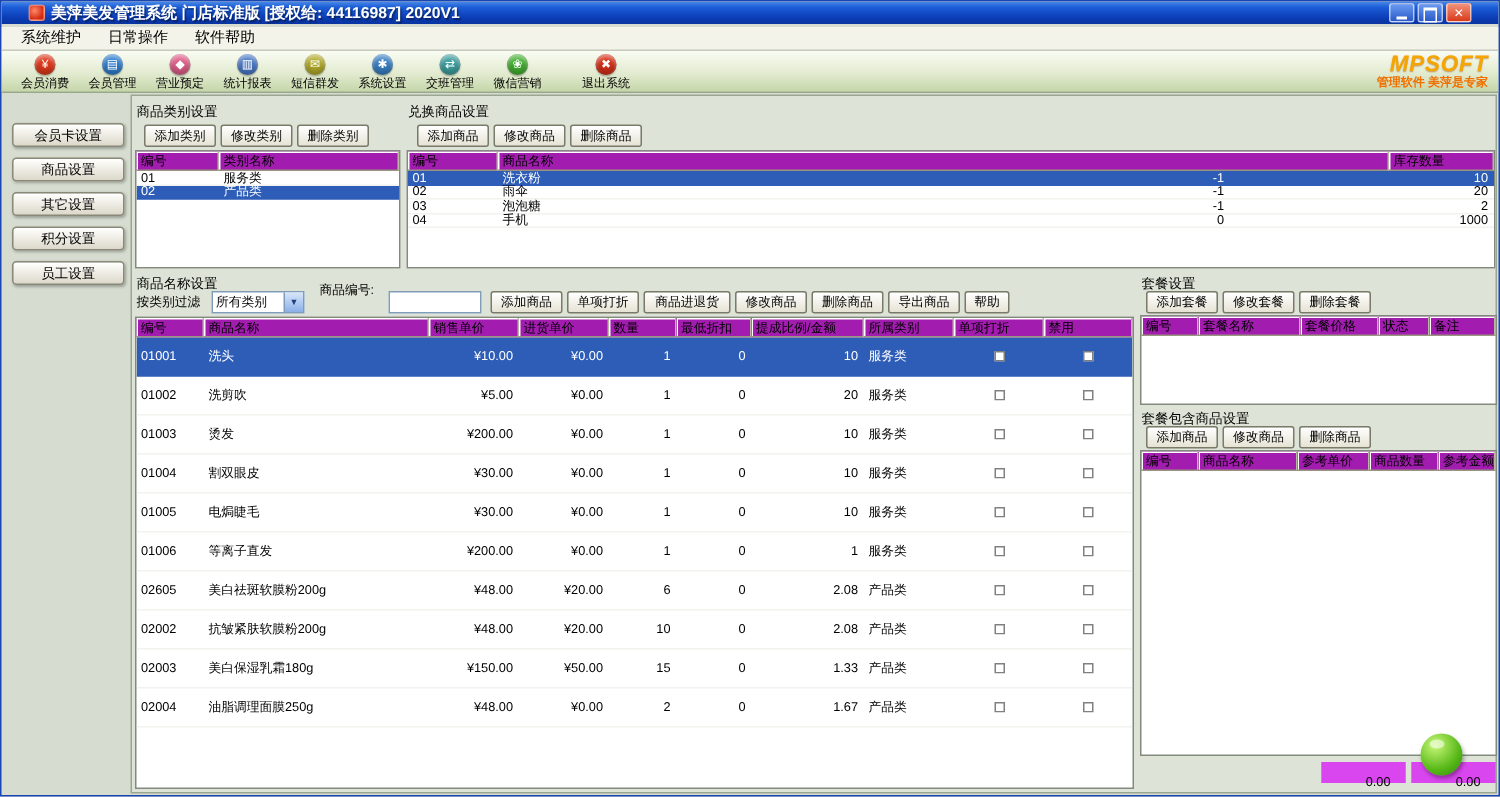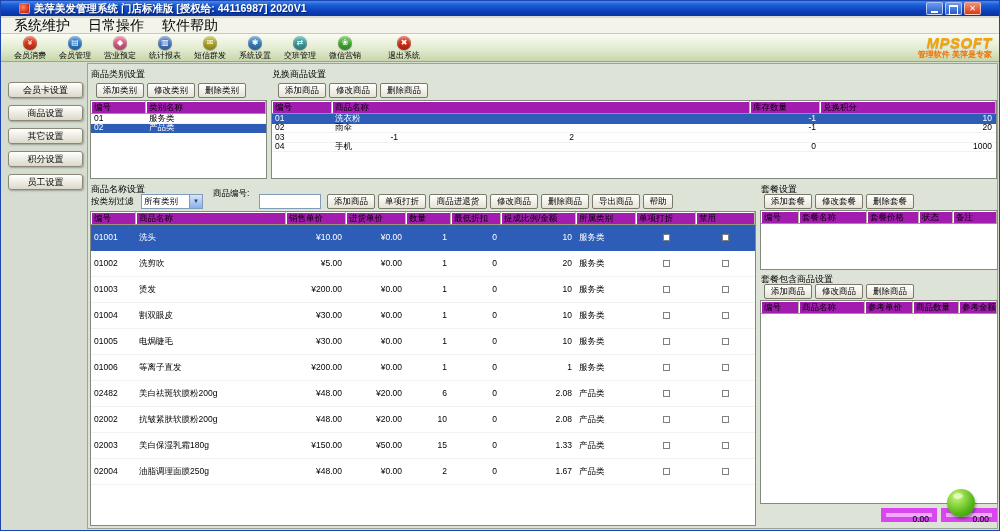--- a/index.html
+++ b/index.html
@@ -21,21 +21,21 @@
     text-shadow:1px 1px 1px rgba(0,0,0,.45); }
   .win-btn { width:17px; height:13px; margin-left:2px; border:1px solid rgba(255,255,255,.6); border-radius:2px;
     background:linear-gradient(#6a9af0,#2a5ac8); text-align:center; }
   .win-btn.close { background:linear-gradient(#f09078,#d83a1a); }
   .win-btn.min::before { content:""; display:block; width:7px; height:2px; background:#fff; margin:8px auto 0; }
   .win-btn.max::before { content:""; display:block; width:7px; height:7px; border:1px solid #fff; border-top-width:2px; margin:2px auto 0; }
   .win-btn.close::before { content:"\2715"; color:#fff; font-size:8px; line-height:11px; }
   
   .menubar { position:absolute; top:17px; left:0; right:0; height:16px; background:#f3f3ea;
     border-bottom:1px solid #c6cabc; display:flex; align-items:center; padding-left:4px; }
-  .menu-item { padding:0 9px; font-size:14px; line-height:15px; }
+  .menu-item { padding:0 9px; font-size:10px; line-height:15px; }
   
   .toolbar { position:absolute; top:33px; left:0; right:0; height:28px;
     background:linear-gradient(180deg,#fafcf3 0%,#e2ebd0 55%,#c6d6aa 100%);
     border-bottom:1px solid #98a888;
     display:flex; align-items:center; padding-left:10px; gap:7px; }
   .tool-item { width:38px; display:flex; flex-direction:column; align-items:center; gap:1px; }
   .tool-item.gap { margin-left:14px; }
   .tool-icon { display:block; width:14px; height:14px; border-radius:50%; color:#fff; font-size:8px;
     line-height:14px; text-align:center; overflow:hidden;
     box-shadow:inset 0 -3px 4px rgba(0,0,0,.28), inset 0 2px 3px rgba(255,255,255,.55), 0 1px 1px rgba(0,0,0,.25); }
@@ -62,21 +62,21 @@
   .btn.wide { min-width:58px; } .btn.small { min-width:30px; }
   .ctl-label { position:absolute; font-size:8.5px; line-height:15px; white-space:nowrap; }
   .select { position:absolute; width:62px; height:15px; background:#fff; border:1px solid #7f9db9;
     display:flex; align-items:center; }
   .select .val { flex:1; font-size:8.5px; padding-left:2px; white-space:nowrap; overflow:hidden; }
   .select .arrow { width:13px; height:13px; background:linear-gradient(#d8e6fa,#8ab0e8);
     border-left:1px solid #7f9db9; text-align:center; }
   .select .arrow::before { content:"\25BC"; font-size:6px; color:#204080; line-height:13px; }
   .input { position:absolute; width:62px; height:15px; background:#fff; border:1px solid #7f9db9;
     font-size:8.5px; padding:0 2px; font-family:inherit; }
-  .total-box { position:absolute; width:56px; height:14px; background:#f0abfc; border:5px solid #d946ef;
+  .total-box { position:absolute; width:56px; height:14px; background:#f97316; border:7px solid #d946ef;
     font-size:8.5px; line-height:12px; text-align:right; padding-right:3px; }
   
   .tbl { position:absolute; background:#fff; border:1px solid #828a7e; display:flex; flex-direction:column; overflow:hidden; }
   .thead { display:flex; height:13px; flex:none; background:#a21caf; }
   .th { font-size:8.5px; line-height:12px; padding-left:3px; white-space:nowrap; overflow:hidden;
     border-right:1px solid #bab6a2; border-bottom:1px solid #989480; box-shadow:inset 1px 1px 0 #fff; }
   .tbody { display:flex; flex-direction:column; flex:1; overflow:hidden; }
   .tr { display:flex; flex:none; height:9.5px; align-items:center; border-bottom:1px solid #f2f2ee; }
   .prod .tr { height:26px; }
   .td { font-size:8.5px; line-height:9px; padding-left:3px; white-space:nowrap; overflow:hidden; }
@@ -204,40 +204,40 @@
 <div class="btn-row" style="left:277px;top:82px">
   <div class="btn">添加商品</div>
   <div class="btn">修改商品</div>
   <div class="btn">删除商品</div>
 </div>
 <div class="tbl ex-tbl">
   <div class="thead">
     <div class="th ex-c0">编号</div>
     <div class="th ex-c1">商品名称</div>
     <div class="th ex-c2">库存数量</div>
-    <div class="th ex-c3">兑换积分</div>
   </div>
   <div class="tbody">
 
       <div class="tr sel">
         <div class="td ex-c0">01</div>
         <div class="td ex-c1">洗衣粉</div>
         <div class="td ex-c2 num">-1</div>
         <div class="td ex-c3 num">10</div>
       </div>
 
       <div class="tr">
         <div class="td ex-c0">02</div>
         <div class="td ex-c1">雨伞</div>
         <div class="td ex-c2 num">-1</div>
         <div class="td ex-c3 num">20</div>
       </div>
 
       <div class="tr">
         <div class="td ex-c0">03</div>
+        <div class="td ex-c1">泡泡糖</div>
         <div class="td ex-c2 num">-1</div>
         <div class="td ex-c3 num">2</div>
       </div>
 
       <div class="tr">
         <div class="td ex-c0">04</div>
         <div class="td ex-c1">手机</div>
         <div class="td ex-c2 num">0</div>
         <div class="td ex-c3 num">1000</div>
       </div>
@@ -373,21 +373,21 @@
         <div class="td p-c7">服务类</div>
         <div class="td p-c8 ck">
           <span class="cbx"></span>
         </div>
         <div class="td p-c9 ck">
           <span class="cbx"></span>
         </div>
       </div>
 
       <div class="tr">
-        <div class="td p-c0">02482</div>
+        <div class="td p-c0">02605</div>
         <div class="td p-c1">美白祛斑软膜粉200g</div>
         <div class="td p-c2 num">¥48.00</div>
         <div class="td p-c3 num">¥20.00</div>
         <div class="td p-c4 num">6</div>
         <div class="td p-c5 num">0</div>
         <div class="td p-c6 num">2.08</div>
         <div class="td p-c7">产品类</div>
         <div class="td p-c8 ck">
           <span class="cbx"></span>
         </div>

